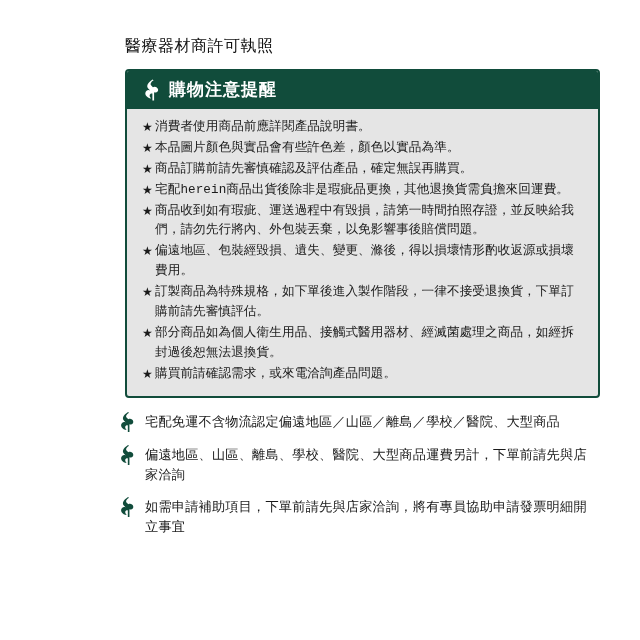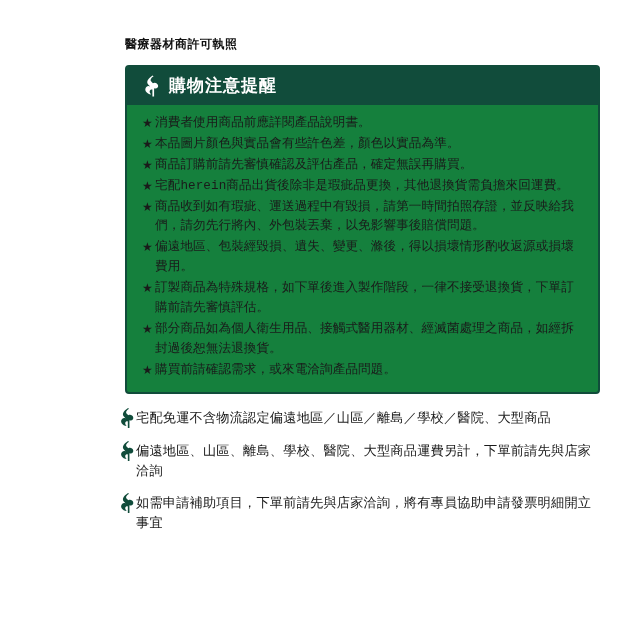--- a/index.html
+++ b/index.html
@@ -15,22 +15,22 @@
     overflow: hidden;
   }
   .page {
     position: relative;
     width: 640px;
     height: 640px;
     box-sizing: border-box;
     padding: 30px 40px 20px 115px;
   }
   .title {
-    font-size: 12px;
-    font-weight: bold;
+    font-size: 16px;
+    font-weight: normal;
     color: #111111;
     letter-spacing: 0.5px;
     margin: 6px 0 12px 10px;
   }
   .license-block {
     margin: 0 0 14px 10px;
   }
   .license-line {
     font-size: 13.5px;
     line-height: 1.62;
@@ -38,21 +38,21 @@
     letter-spacing: 0.2px;
     white-space: nowrap;
   }
   
   .notice-card {
     position: relative;
     margin-left: 10px;
     margin-right: 0px;
     border: 2px solid #114c3b;
     border-radius: 4px;
-    background: #15803d;
+    background: #e5e5e5;
     overflow: hidden;
   }
   .notice-head {
     background: #114c3b;
     color: #ffffff;
     display: flex;
     align-items: center;
     gap: 8px;
     padding: 7px 12px 8px 14px;
   }
@@ -85,20 +85,21 @@
     font-family: Liberation Mono, monospace;
   }
   
   .footer-notes {
     margin-top: 13px;
     margin-left: 2px;
   }
   .footer-note {
     display: flex;
     align-items: flex-start;
+    gap: 9px;
     margin-bottom: 11px;
   }
   .footer-note-text {
     font-size: 13.2px;
     line-height: 1.52;
     color: #1a1a1a;
     letter-spacing: 0.2px;
     padding-top: 1px;
   }
   

